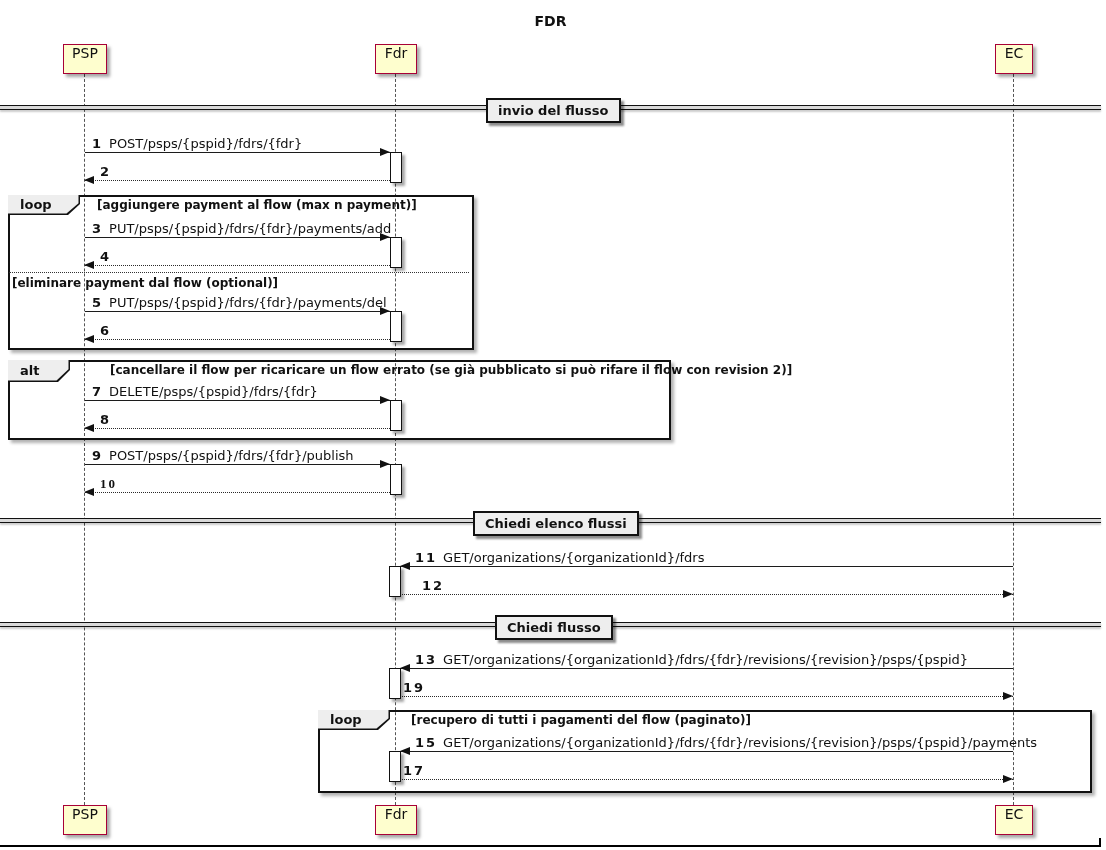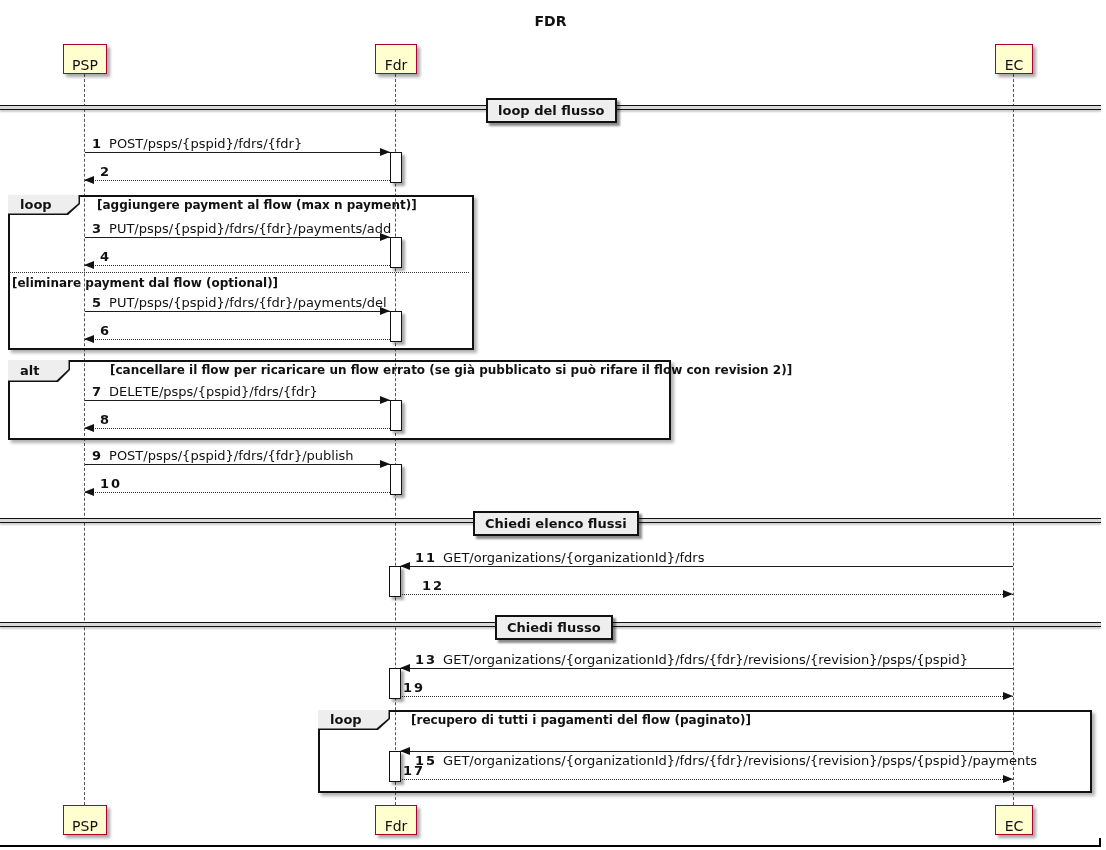--- a/index.html
+++ b/index.html
@@ -5,21 +5,21 @@
   html,body{margin:0;padding:0;background:#fff;}
   #canvas{
     position:relative;width:1106px;height:850px;background:#ffffff;
     font-family:"DejaVu Sans","Liberation Sans",sans-serif;color:#111;overflow:hidden;
   }
   .abs{position:absolute;}
   .title{left:0;top:13px;width:1101px;text-align:center;font-size:14px;font-weight:bold;}
   .lifeline{width:0;border-left:1px dashed #555;}
   .pbox{
     background:#FEFECE;border:1.5px solid #A80036;box-shadow:3px 3px 3px rgba(0,0,0,0.35);
-    display:flex;align-items:flex-end;justify-content:center;font-size:14px;color:#111;
+    display:flex;align-items:flex-start;justify-content:center;font-size:14px;color:#111;
   }
   .divline{height:3px;background:#d9d9d9;border-top:1.2px solid #111;border-bottom:1.2px solid #111;box-shadow:0 2px 2px rgba(0,0,0,0.2);}
   .divlabel{
     background:#EEEEEE;border:2px solid #111;box-shadow:3px 3px 2px rgba(0,0,0,0.45);
     font-size:13px;font-weight:bold;padding:3px 10px;white-space:nowrap;
   }
   .frame{border:2px solid #111;box-shadow:3px 3px 3px rgba(0,0,0,0.3);background:transparent;}
   .tab-outer{background:#111;}
   .tab-outer,.tab-inner{clip-path:polygon(0 0,100% 0,100% 45%,calc(100% - 12px) 100%,0 100%);}
   .tab-inner{
@@ -56,21 +56,21 @@
       <span>PSP</span>
     </div>
   <div class="abs pbox" style="left:375px;top:44px;width:40px;height:28px;">
       <span>Fdr</span>
     </div>
   <div class="abs pbox" style="left:995px;top:44px;width:36px;height:28px;">
       <span>EC</span>
     </div>
 
   <div class="abs divline" style="left:0;top:105px;width:1101px;"></div>
-  <div class="abs divlabel" style="left:486px;top:98px;">loop del flusso</div>
+  <div class="abs divlabel" style="left:486px;top:98px;">invio del flusso</div>
 
   <div class="abs mtext" style="left:92px;top:136px;"><span class="num">1</span><span>POST/psps/{pspid}/fdrs/{fdr}</span></div>
   <div class="abs line solid" style="left:85px;top:152px;width:305px;"></div>
   <div class="abs arr arr-r" style="left:380px;top:148px;"></div>
 
   <div class="abs mtext" style="left:100px;top:164px;"><span class="num">2</span><span></span></div>
   <div class="abs line dotted" style="left:85px;top:180px;width:305px;"></div>
   <div class="abs arr arr-l" style="left:84px;top:176px;"></div>
 
   <div class="abs frame" style="left:8px;top:195px;width:462px;height:151px;"></div>
@@ -109,21 +109,21 @@
   <div class="abs arr arr-r" style="left:380px;top:396px;"></div>
 
   <div class="abs mtext" style="left:100px;top:412px;"><span class="num">8</span><span></span></div>
   <div class="abs line dotted" style="left:85px;top:428px;width:305px;"></div>
   <div class="abs arr arr-l" style="left:84px;top:424px;"></div>
 
   <div class="abs mtext" style="left:92px;top:448px;"><span class="num">9</span><span>POST/psps/{pspid}/fdrs/{fdr}/publish</span></div>
   <div class="abs line solid" style="left:85px;top:464px;width:305px;"></div>
   <div class="abs arr arr-r" style="left:380px;top:460px;"></div>
 
-  <div class="abs mtext" style="left:100px;top:476px;"><span class="num">10</span><span></span></div>
+  <div class="abs mtext" style="left:100px;top:476px;font-family:Liberation Serif, serif;"><span class="num">10</span><span></span></div>
   <div class="abs line dotted" style="left:85px;top:492px;width:305px;"></div>
   <div class="abs arr arr-l" style="left:84px;top:488px;"></div>
 
   <div class="abs divline" style="left:0;top:518px;width:1101px;"></div>
   <div class="abs divlabel" style="left:473px;top:511px;">Chiedi elenco flussi</div>
 
   <div class="abs mtext" style="left:415px;top:550px;"><span class="num">11</span><span>GET/organizations/{organizationId}/fdrs</span></div>
   <div class="abs line solid" style="left:401px;top:566px;width:612px;"></div>
   <div class="abs arr arr-l" style="left:400px;top:562px;"></div>
 
@@ -141,21 +141,21 @@
   <div class="abs mtext" style="left:403px;top:680px;"><span class="num">19</span><span></span></div>
   <div class="abs line dotted" style="left:400px;top:696px;width:613px;"></div>
   <div class="abs arr arr-r" style="left:1003px;top:692px;"></div>
 
   <div class="abs frame" style="left:318px;top:710px;width:770px;height:79px;"></div>
   <div class="abs tab-outer" style="left:318px;top:710px;width:72px;height:20px;">
     <div class="tab-inner">loop</div>
   </div>
   <div class="abs guard" style="left:411px;top:713px;">[recupero di tutti i pagamenti del flow (paginato)]</div>
 
-  <div class="abs mtext" style="left:415px;top:753px;"><span class="num">15</span><span>GET/organizations/{organizationId}/fdrs/{fdr}/revisions/{revision}/psps/{pspid}/payments</span></div>
+  <div class="abs mtext" style="left:415px;top:735px;"><span class="num">15</span><span>GET/organizations/{organizationId}/fdrs/{fdr}/revisions/{revision}/psps/{pspid}/payments</span></div>
   <div class="abs line solid" style="left:401px;top:751px;width:612px;"></div>
   <div class="abs arr arr-l" style="left:400px;top:747px;"></div>
 
   <div class="abs mtext" style="left:403px;top:763px;"><span class="num">17</span><span></span></div>
   <div class="abs line dotted" style="left:400px;top:779px;width:613px;"></div>
   <div class="abs arr arr-r" style="left:1003px;top:775px;"></div>
 
   <div class="abs bar" style="left:390px;top:152px;height:29px;"></div>
   <div class="abs bar" style="left:390px;top:237px;height:29px;"></div>
   <div class="abs bar" style="left:390px;top:311px;height:29px;"></div>

